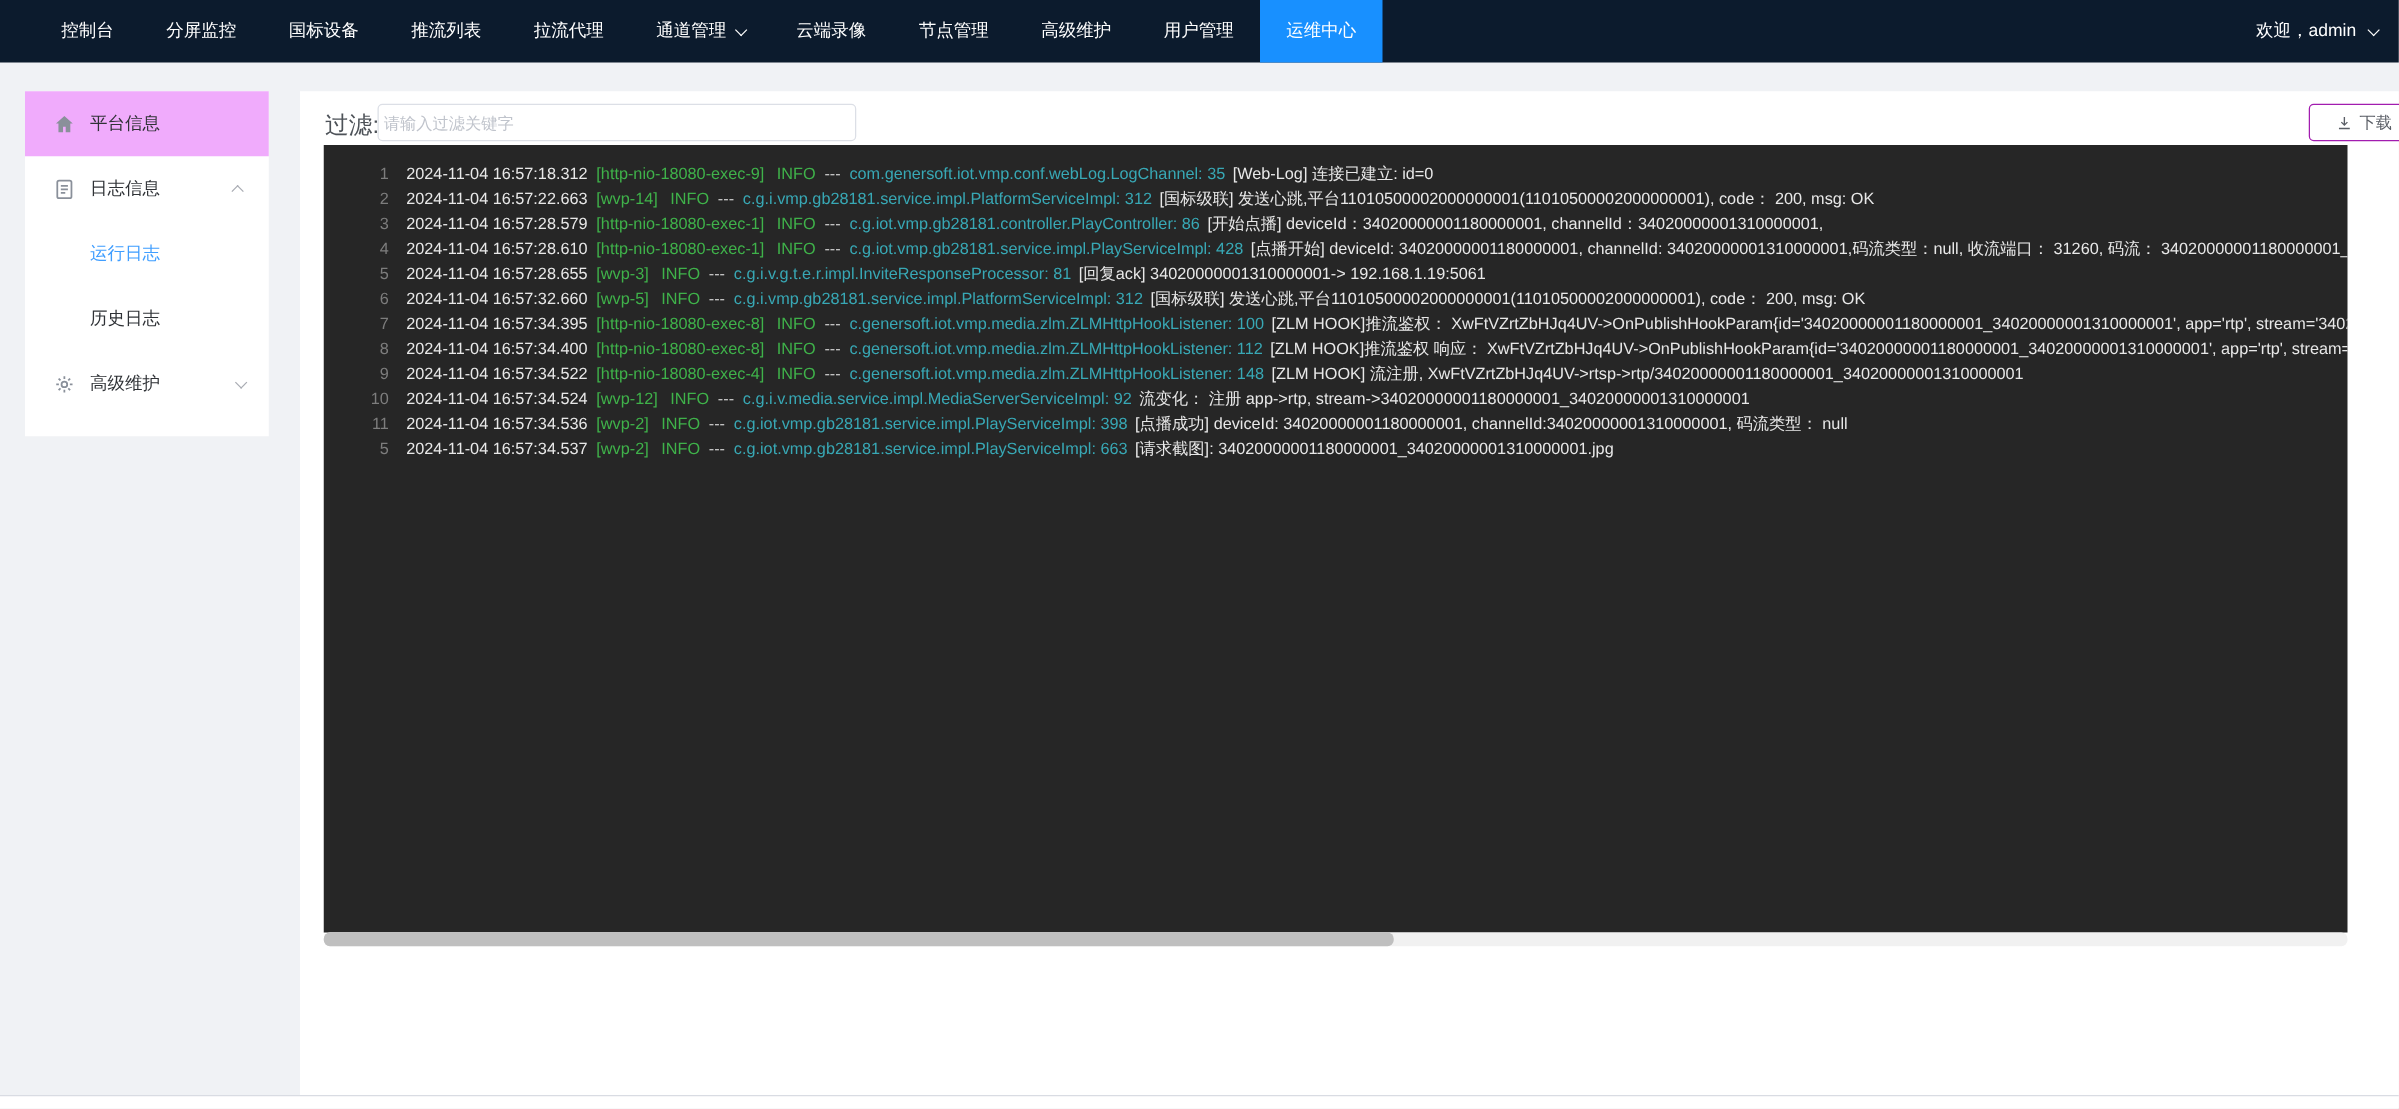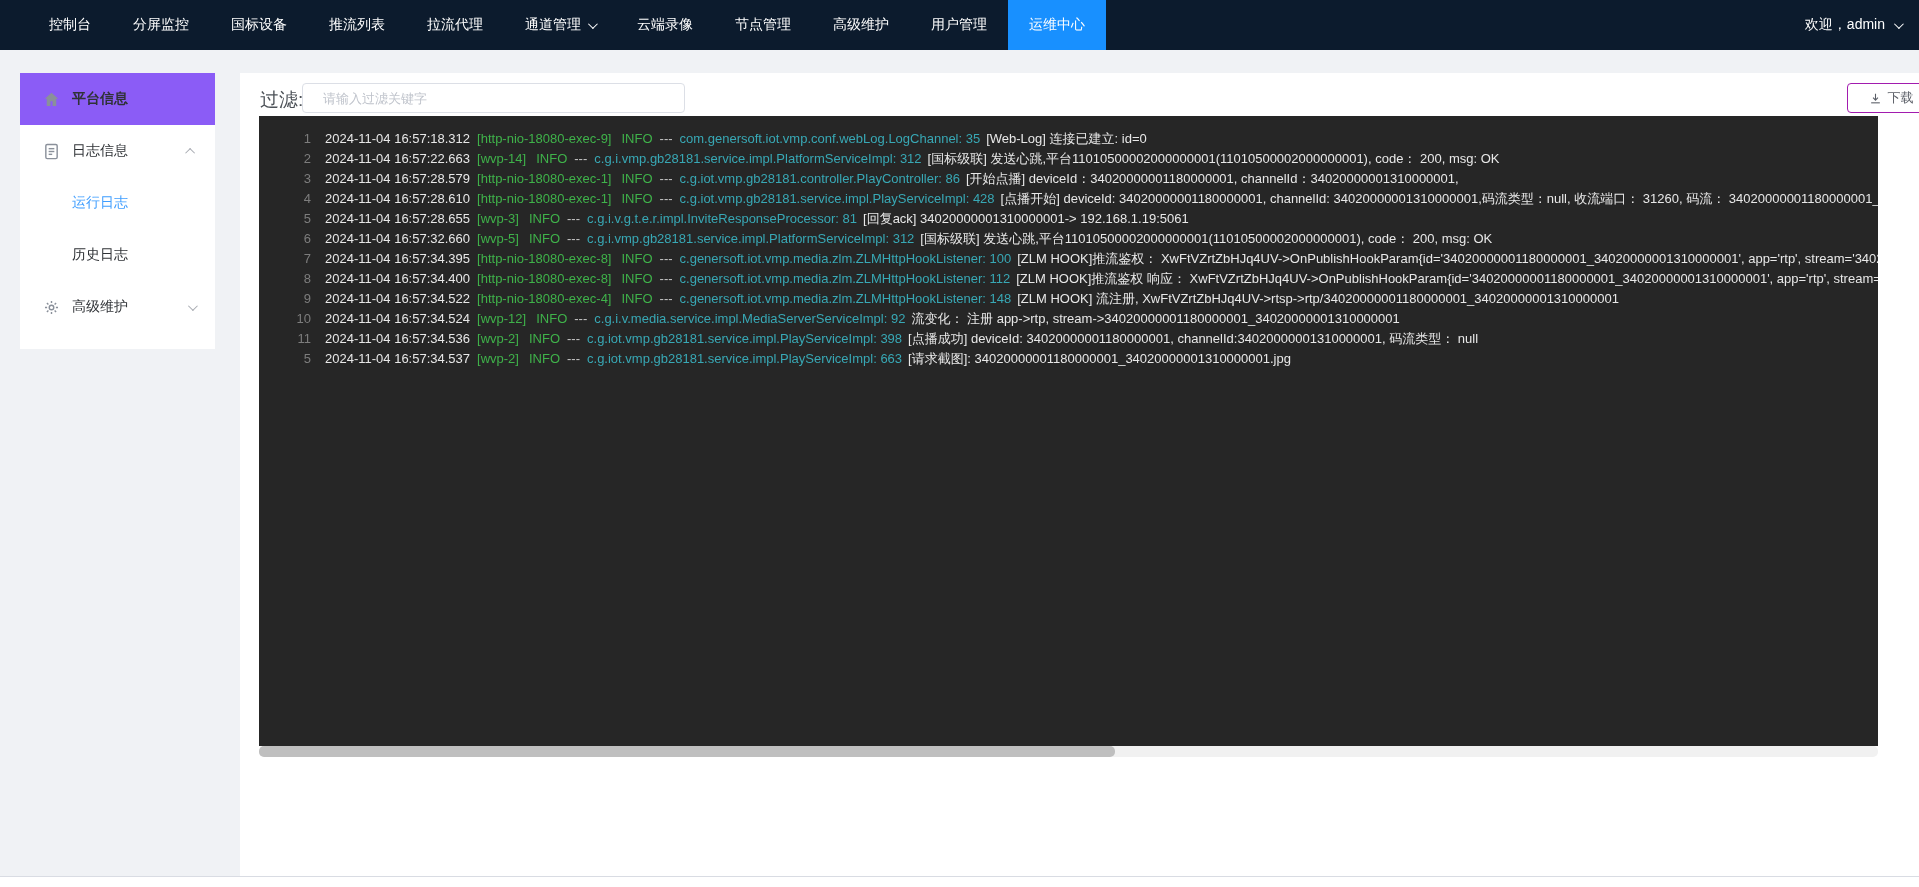--- a/index.html
+++ b/index.html
@@ -22,35 +22,35 @@
     border-right:1.5px solid currentColor; border-bottom:1.5px solid currentColor; }
   .chev.down { transform:rotate(45deg) translateY(-2px); }
   .chev.up   { transform:rotate(-135deg) translateY(-2px); }
   .chev.gray { color:#a8abb2; }
 
   
   .sidebar { position:absolute; left:20px; top:73px; width:195px;
     background:#ffffff; padding-bottom:16px; }
   .menu-item { height:52px; display:flex; align-items:center; padding:0 20px 0 23px;
     font-size:14px; color:#2f3236; cursor:pointer; position:relative; }
-  .menu-item.shaded { background:#8b5cf6;font-weight:bold; }
+  .menu-item.shaded { background:#f0abfc; }
   .mi-icon { width:17px; height:17px; margin-right:12px; display:inline-flex;
     align-items:center; justify-content:center; color:#8a909a; font-size:16px; line-height:1; }
   .mi-label { flex:1; }
   .menu-item .chev { position:absolute; right:20px; }
   .submenu-item { height:52px; display:flex; align-items:center; padding-left:52px;
     font-size:14px; color:#2f3236; cursor:pointer; }
   .submenu-item.active { color:#409eff; }
 
   
   .main { position:absolute; left:240px; top:73px; width:1679px; height:803px; background:#ffffff; }
   .toolbar { position:relative; height:43px; }
   .filter-label { position:absolute; left:20px; top:14px; font-size:19px; color:#4d5258; }
   .filter-input { position:absolute; left:62px; top:10px; width:383px; height:30px;
-    border:1px solid #dcdfe6; border-radius:4px; padding:0 20px; font-size:13px;
+    border:1px solid #dcdfe6; border-radius:4px; padding:0 4px; font-size:13px;
     color:#14532d; outline:none; font-family:inherit; }
   .filter-input::placeholder { color:#c0c4cc; }
   .download-btn { position:absolute; left:1567px; top:10px; width:88px; height:30px;
     background:#ffffff; border:1px solid #a21caf; border-radius:4px; color:#5a5e66;
     font-size:13px; display:flex; align-items:center; justify-content:center;
     gap:6px; cursor:pointer; font-family:inherit;margin-left:40px; }
   .download-btn svg { display:block; }
 
   
   .log-viewer { position:absolute; left:19px; top:43px; width:1619px; height:630px;

